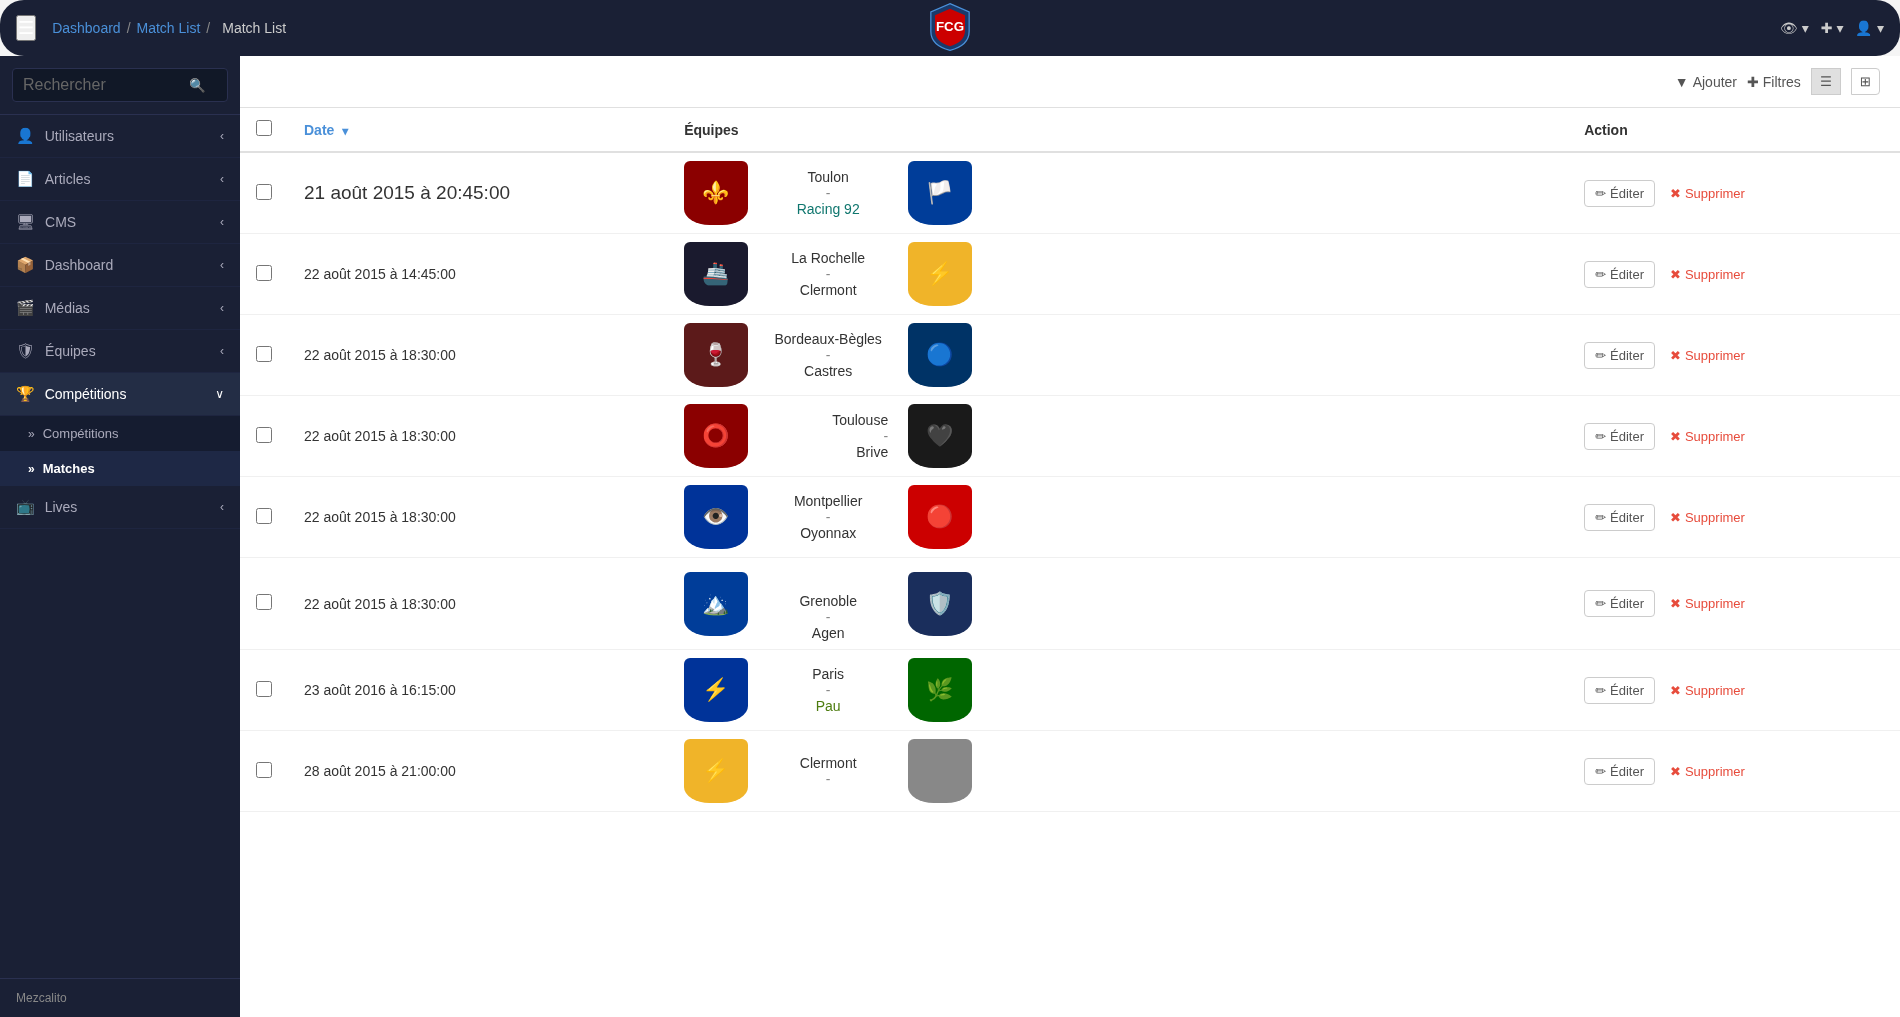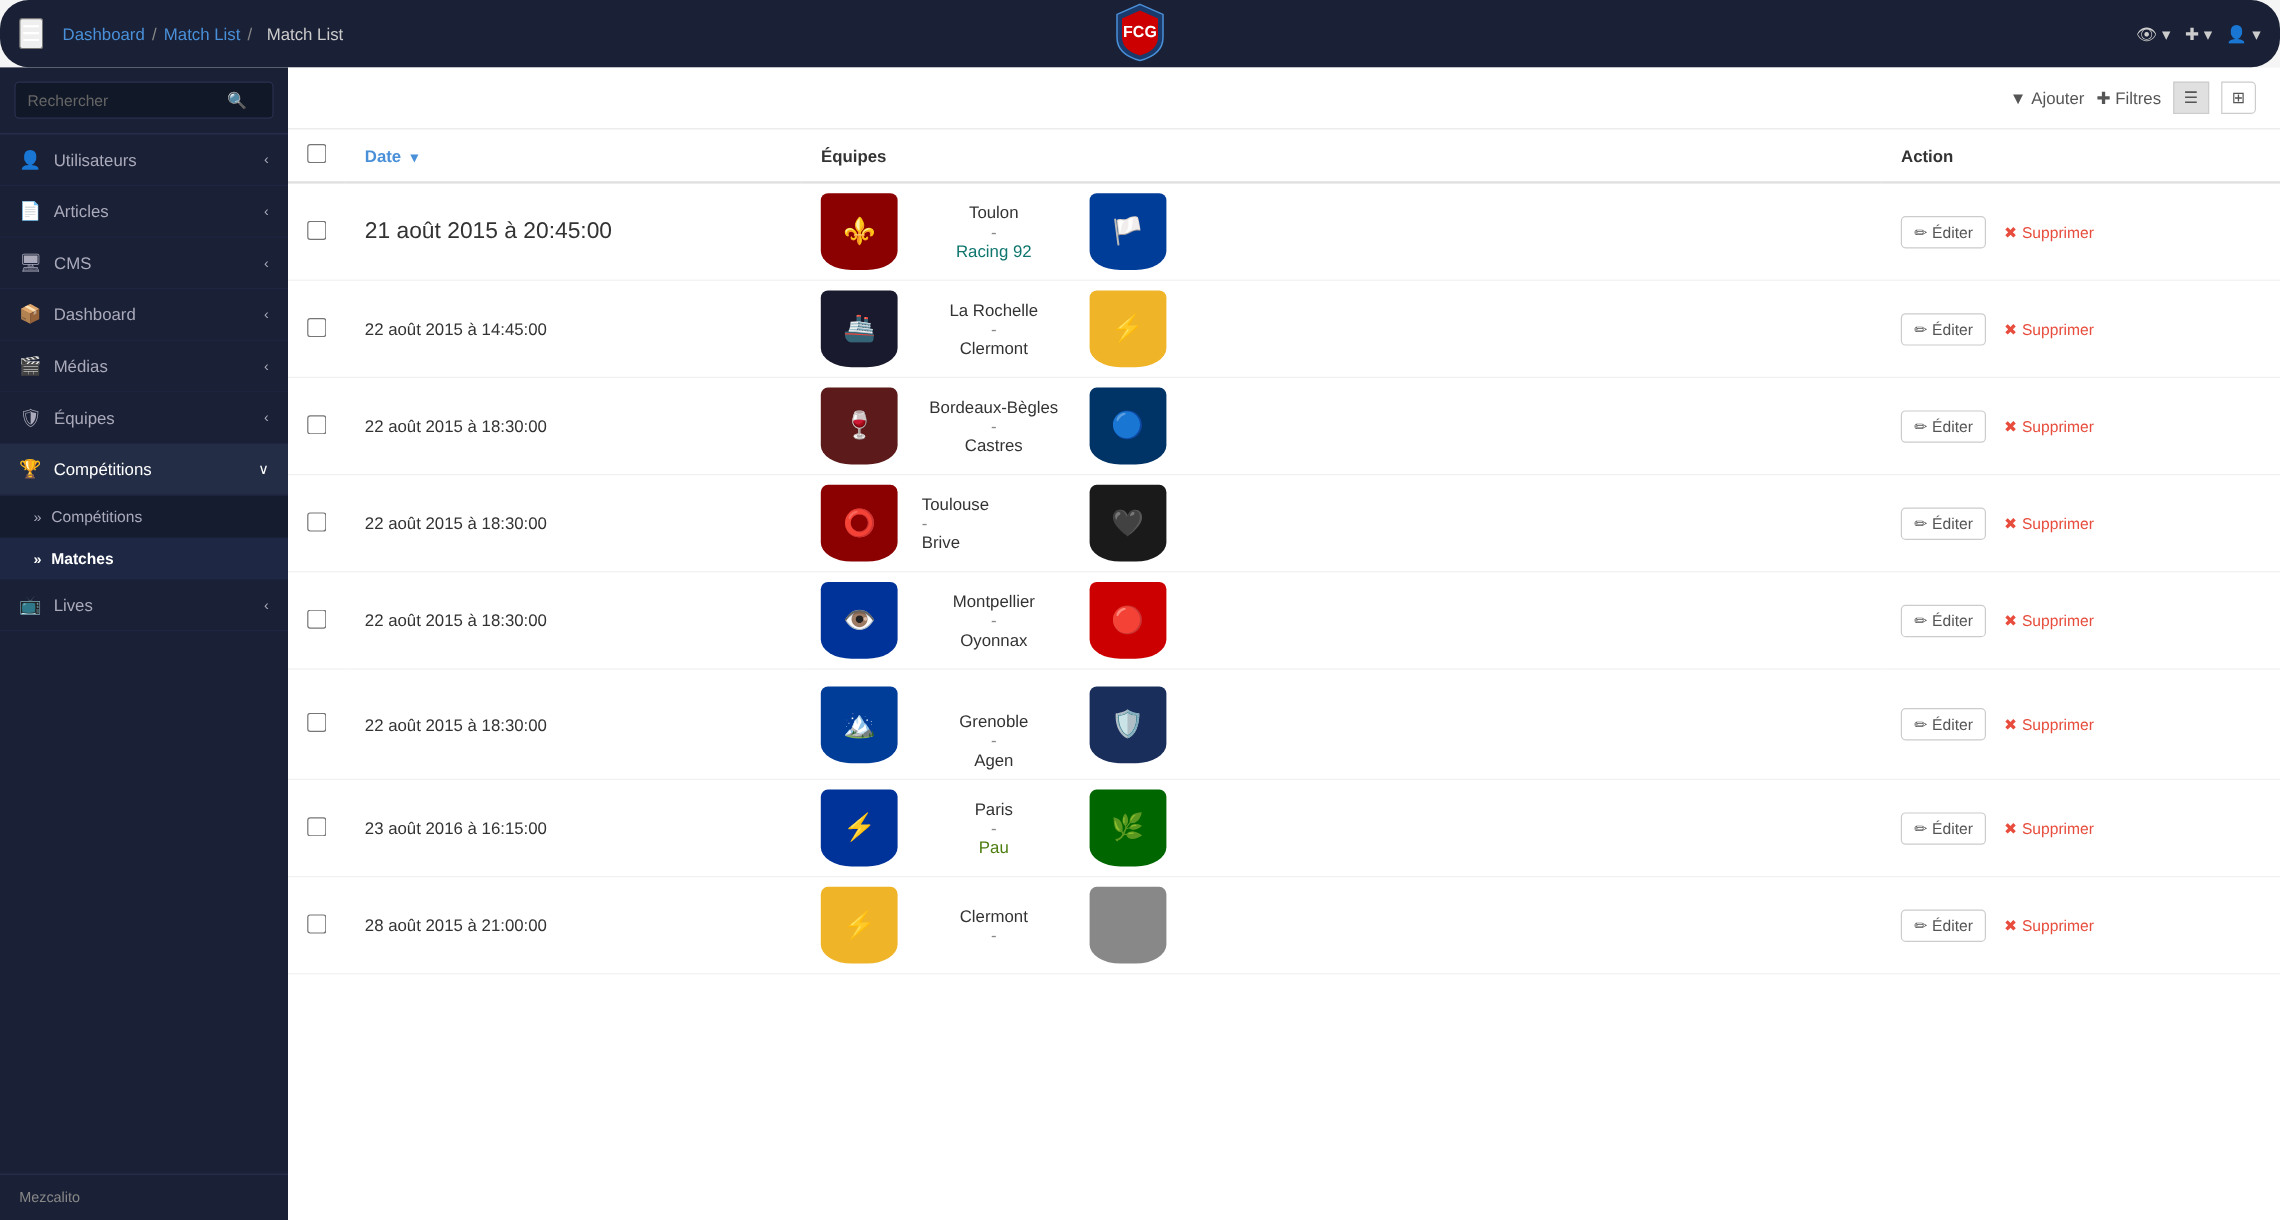--- a/index.html
+++ b/index.html
@@ -43,21 +43,21 @@
       padding: 12px;
       border-bottom: 1px solid #2a3050;
     }
     .search-box input {
       width: 100%;
       background: #111827;
       border: 1px solid #2a3050;
       border-radius: 4px;
       color: #ccc;
       padding: 7px 32px 7px 10px;
-      font-size: 13px;
+      font-size: 16px;
       outline: none;
     }
     .search-box input::placeholder { color: #666; }
     .search-icon-btn {
       position: absolute;
       right: 22px;
       top: 50%;
       transform: translateY(-50%);
       color: #888;
       background: none;
@@ -362,21 +362,21 @@
                   <span style="color:#e74c3c;">✖</span> 
                   <span style="color:#e74c3c;">Supprimer</span>
                 </button></td>
             </tr>
             <tr>
               <td class="checkbox-col"><input type="checkbox" style=""></td>
               <td style="color: rgb(51, 51, 51); font-size: 14px; min-width: 200px;">22 août 2015 à 18:30:00</td>
               <td style="width: 900px;">
                 <div style="display: flex; align-items: center; gap: 20px;">
                   <div style="width: 64px; height: 64px; border-radius: 6px 6px 40% 40% / 6px 6px 25% 25%; background: rgb(139, 0, 0); display: flex; align-items: center; justify-content: center; font-size: 22px; color: rgb(255, 255, 255); font-weight: bold; overflow: hidden;">⭕</div>
-                  <div style="text-align: left; min-width: 120px;">
+                  <div style="text-align: right; min-width: 120px;">
                     <div style="color:#333;">Toulouse</div>
                     <div style="color:#888;">-</div>
                     <div style="color:#333;">Brive</div>
                   </div>
                   <div style="width: 64px; height: 64px; border-radius: 6px 6px 40% 40% / 6px 6px 25% 25%; background: rgb(26, 26, 26); display: flex; align-items: center; justify-content: center; font-size: 22px; color: rgb(255, 255, 255); font-weight: bold; overflow: hidden;">🖤</div>
                 </div>
               </td>
               <td style="white-space: nowrap;"><button class="action-btn edit"><span>✏</span> Éditer</button><button class="action-btn delete">
                   <span style="color:#e74c3c;">✖</span> 
                   <span style="color:#e74c3c;">Supprimer</span>

